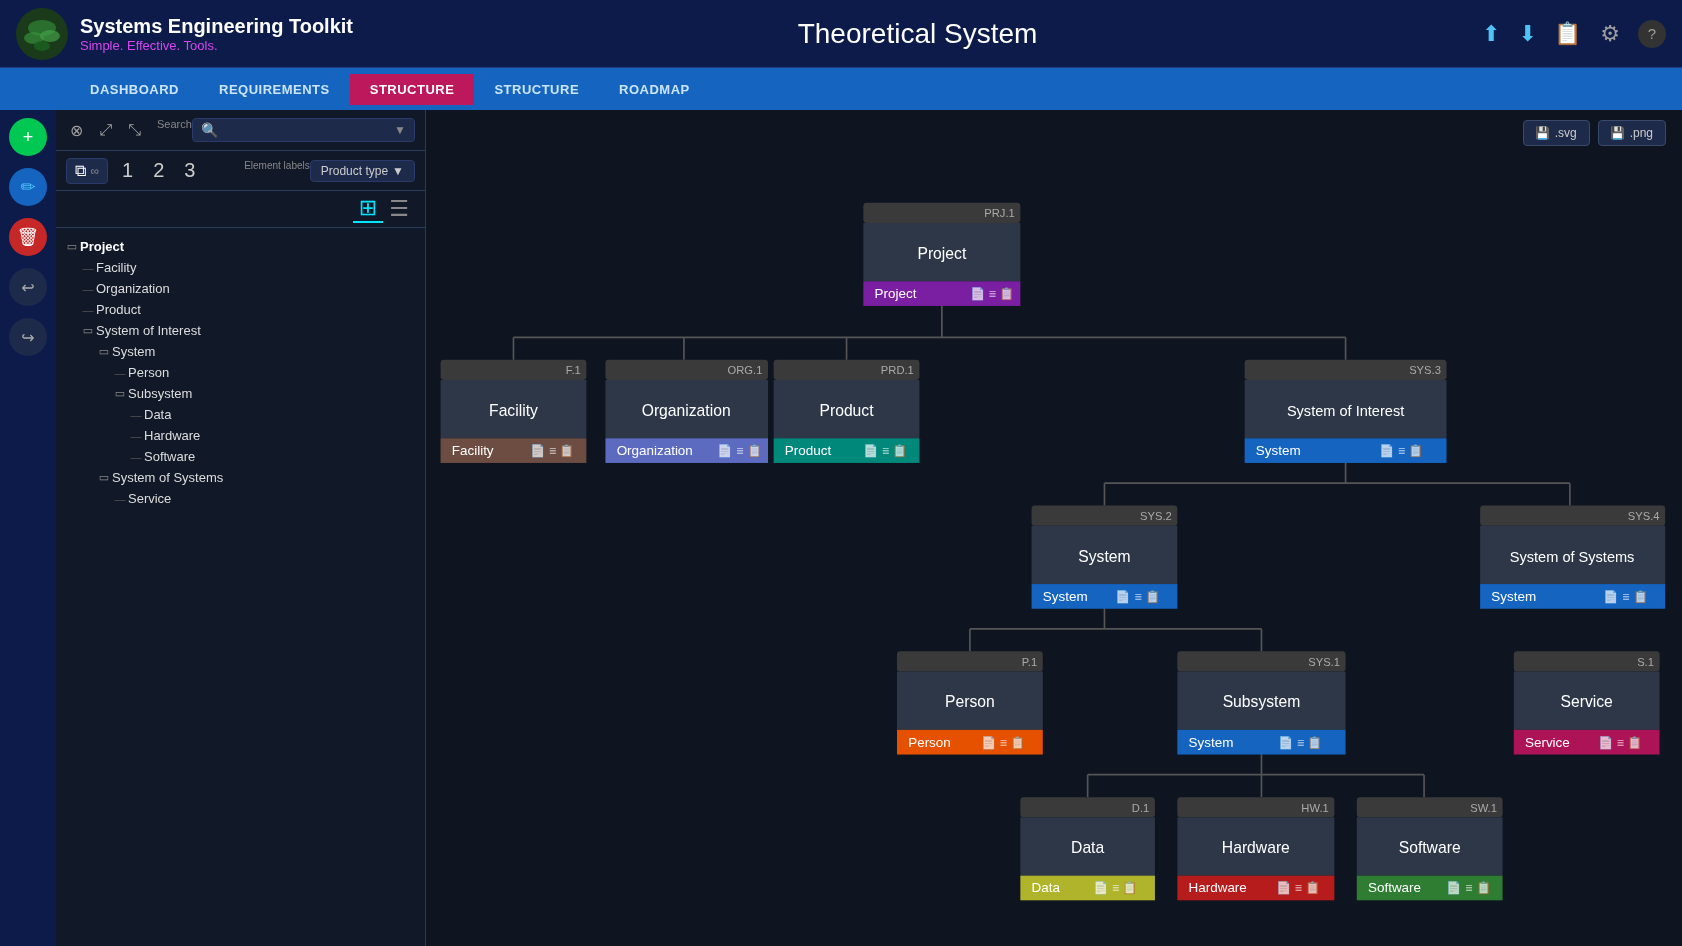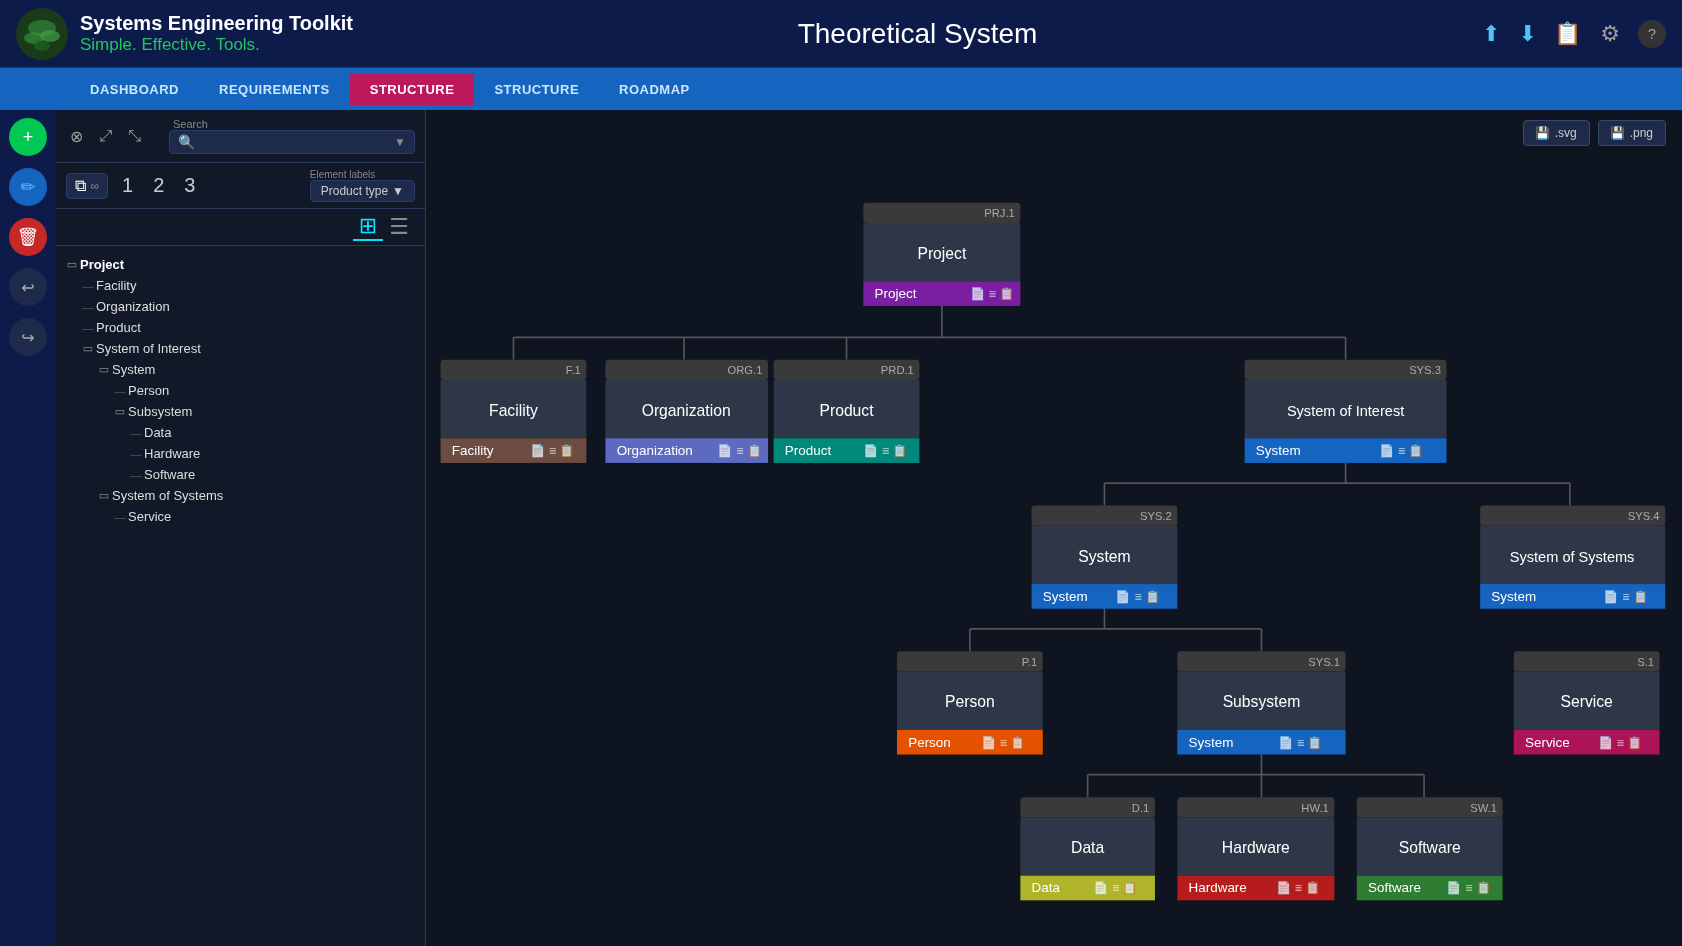--- a/index.html
+++ b/index.html
@@ -14,21 +14,21 @@
       padding: 0 16px;
       border-bottom: 1px solid #1e3a7a;
     }
     .header-logo {
       width: 52px;
       height: 52px;
       margin-right: 12px;
     }
     .header-title-block { flex: 0 0 auto; }
     .header-title { font-size: 20px; font-weight: 600; color: #fff; }
-    .header-subtitle { font-size: 17px; color: #22c55e; }
+    .header-subtitle { font-size: 13px; color: #d946ef; }
     .header-center { flex: 1; text-align: center; }
     .header-center-title { font-size: 28px; font-weight: 400; color: #fff; }
     .header-actions { display: flex; gap: 18px; align-items: center; }
     .header-icon { color: #4fc3f7; font-size: 20px; cursor: pointer; }
     .header-icon.red { color: #f44336; }
     .header-icon.gear { color: #9e9e9e; }
     .header-icon.help { color: #9e9e9e; }
 
     
     .nav {
@@ -215,39 +215,39 @@
     <div class="side-btn dark" style="font-size:16px;">↩</div>
     <div class="side-btn dark" style="font-size:16px;">↪</div>
   </div>
 
   <div class="tree-panel">
 
     <div class="toolbar">
       <span class="toolbar-btn">⊗</span>
       <span class="toolbar-btn">⤢</span>
       <span class="toolbar-btn">⤡</span>
-      <div style="display:flex; flex-direction:column; flex:1; margin-left:16px;">
+      <div style="display:flex; flex:1; margin-left:0;">
         <span class="search-label">Search</span>
         <div class="search-box">
           <span class="search-icon">🔍</span>
           <input type="text" style="">
           <span class="search-dropdown-btn">▼</span>
         </div>
       </div>
     </div>
 
     <div style="display:flex; align-items:center; padding: 6px 10px; border-bottom:1px solid #2a3a5a; gap:8px;">
       <div style="background:#1e2a4a; border:1px solid #2a3a6a; border-radius:4px; padding:3px 8px; display:flex; align-items:center; gap:4px;">
         <span style="font-size:16px;">⧉</span>
         <span style="font-size:12px; color:#888;">∞</span>
       </div>
       <span class="depth-num">1</span>
       <span class="depth-num">2</span>
       <span class="depth-num">3</span>
-      <div style="margin-left:auto; display:flex; flex-direction:column;">
+      <div style="margin-left:auto; display:flex; flex-direction:row;">
         <span style="font-size:10px; color:#888;">Element labels</span>
         <div style="background:#1e2a4a; border:1px solid #2a3a6a; border-radius:4px; color:#ccc; font-size:12px; padding:3px 10px; cursor:pointer; display:flex; align-items:center; gap:4px;">
           <span>Product type</span>
           <span>▼</span>
         </div>
       </div>
     </div>
 
     <div style="display:flex; justify-content:flex-end; align-items:center; padding:4px 10px; border-bottom:1px solid #2a3a5a;">
       <span style="font-size:22px; color:#00e5ff; border-bottom:2px solid #00e5ff; padding:0 6px; cursor:pointer;">⊞</span>

